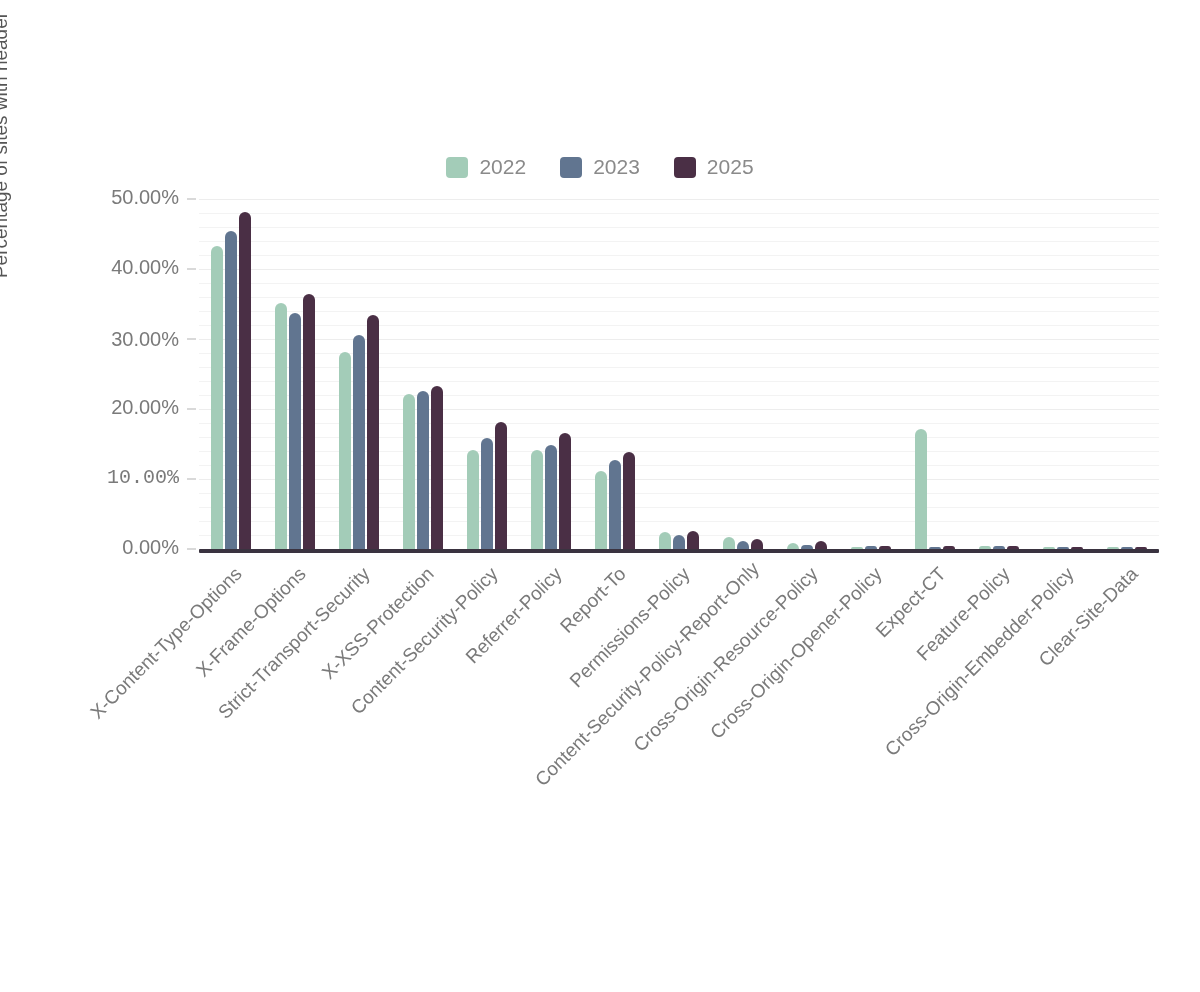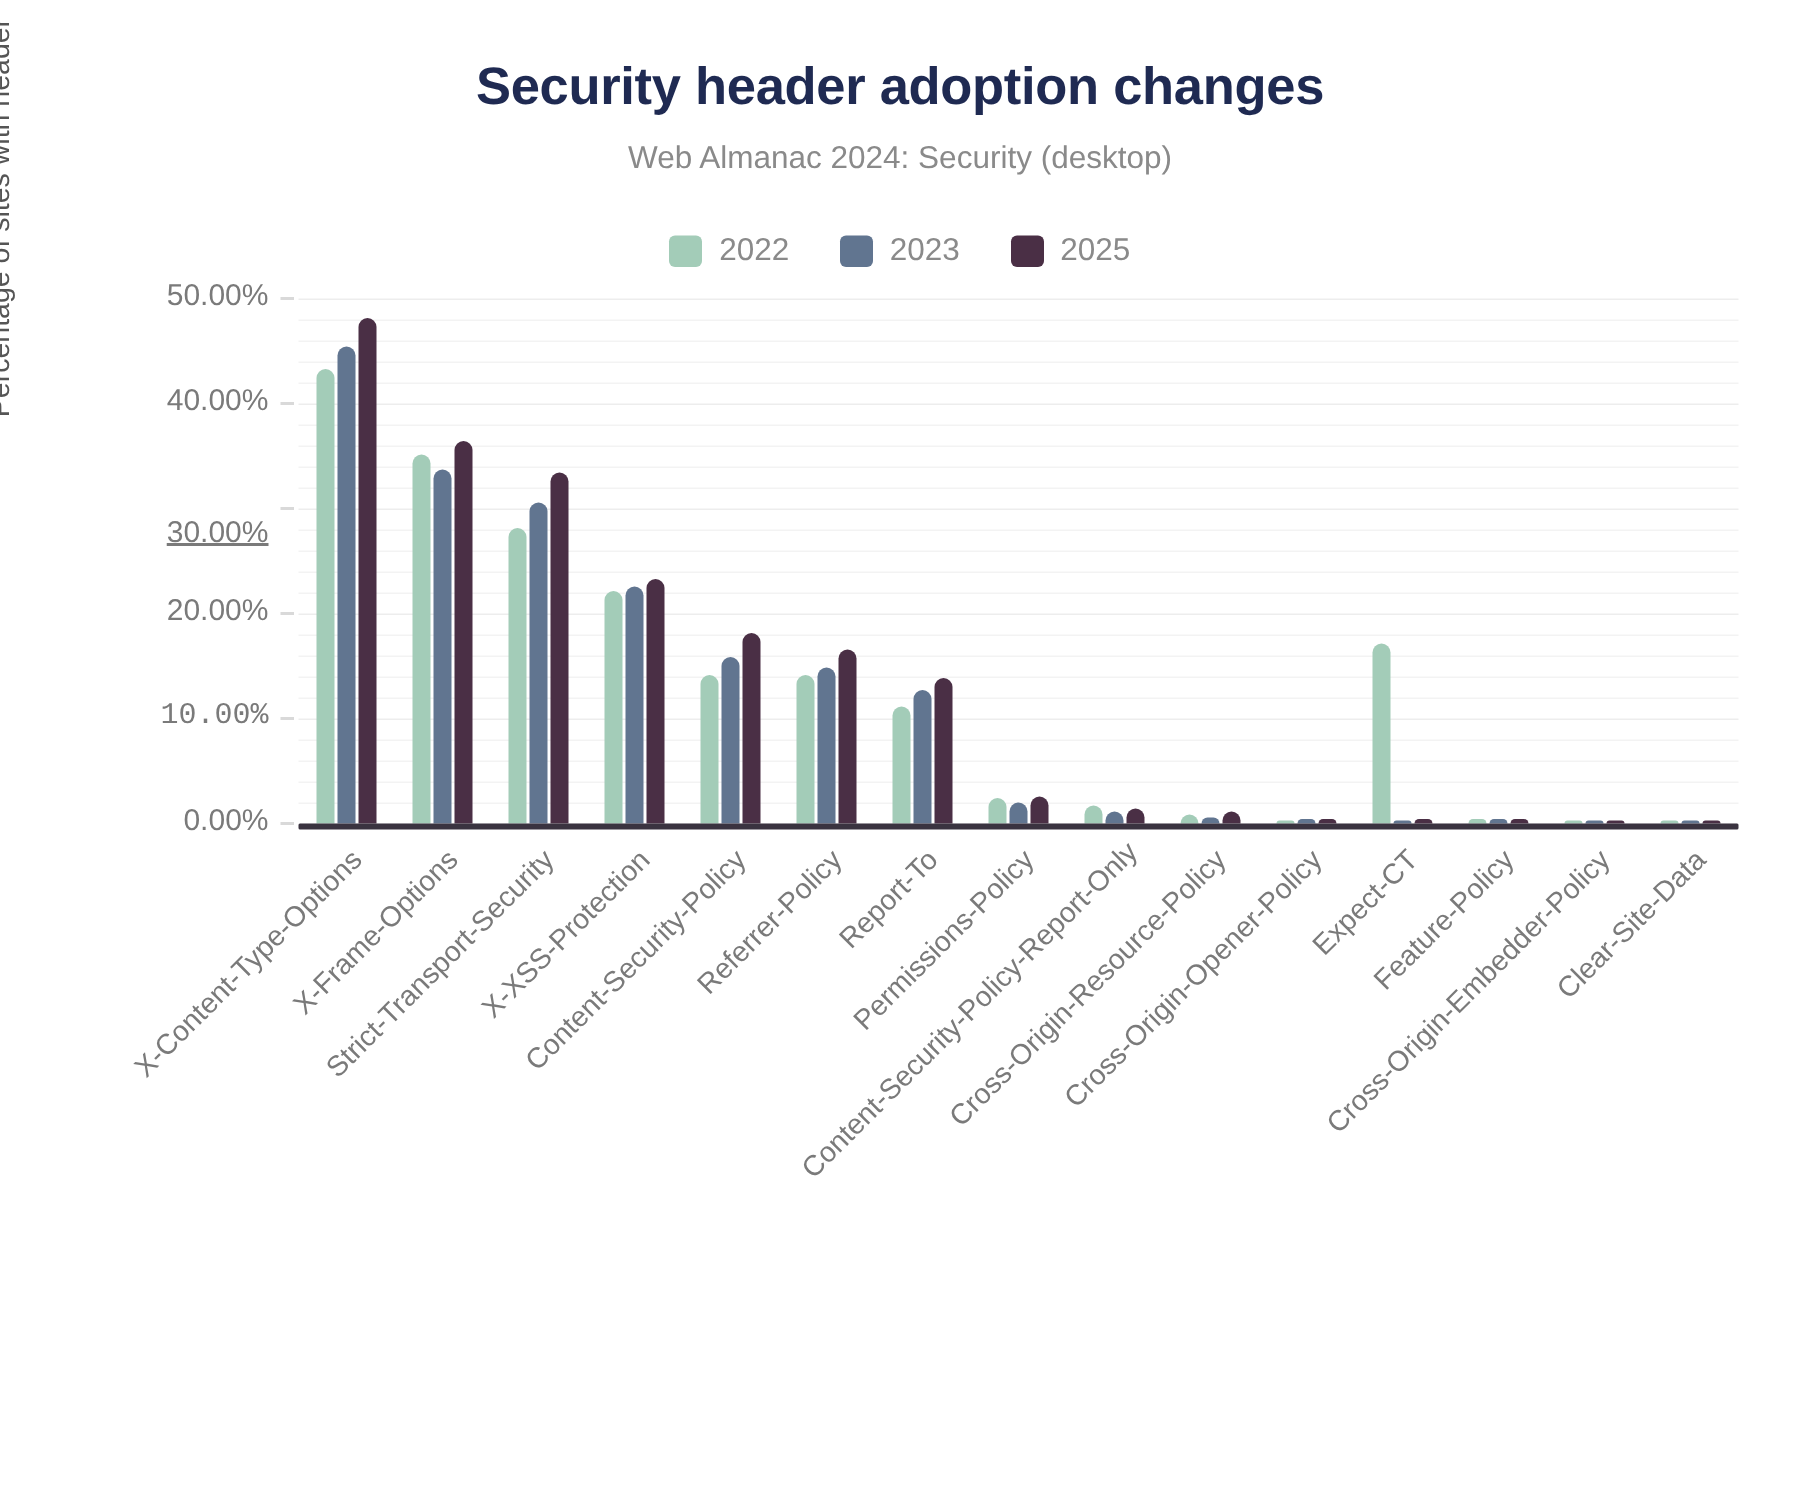--- a/index.html
+++ b/index.html
@@ -156,23 +156,21 @@
     text-align: center;
     font-size: 19px;
     color: #7a7a7a;
   }
 </style>
 </head>
 <body>
 
 <div id="chart-root">
 
-  <div class="chart-title">Security header adoption changes</div>
-
-  <div class="chart-subtitle">Web Almanac 2024: Security (desktop)</div>
+
 
   <div class="legend" id="legend">
       <div class="legend-item">
         <span class="legend-swatch" style="background: rgb(163, 204, 184);"></span>
         <span class="legend-label">2022</span>
       </div>
       <div class="legend-item">
         <span class="legend-swatch" style="background: rgb(97, 117, 144);"></span>
         <span class="legend-label">2023</span>
       </div>
@@ -291,21 +289,21 @@
     <div class="axis-baseline"></div>
   </div>
 
   <div id="yticks">
       <div class="ytick" style="left: 49px; width: 130px; top: 536px;">0.00%</div>
       <div class="ytick-mark" style="left: 187px; top: 548px;"></div>
       <div class="ytick" style="left: 49px; width: 130px; top: 466px; font-family: Liberation Mono, monospace;">10.00%</div>
       <div class="ytick-mark" style="left: 187px; top: 478px;"></div>
       <div class="ytick" style="left: 49px; width: 130px; top: 396px;">20.00%</div>
       <div class="ytick-mark" style="left: 187px; top: 408px;"></div>
-      <div class="ytick" style="left: 49px; width: 130px; top: 344px; text-decoration: underline;">30.00%</div>
+      <div class="ytick" style="left: 49px; width: 130px; top: 328px;">30.00%</div>
       <div class="ytick-mark" style="left: 187px; top: 338px;"></div>
       <div class="ytick" style="left: 49px; width: 130px; top: 256px;">40.00%</div>
       <div class="ytick-mark" style="left: 187px; top: 268px;"></div>
       <div class="ytick" style="left: 49px; width: 130px; top: 186px;">50.00%</div>
       <div class="ytick-mark" style="left: 187px; top: 198px;"></div>
     </div>
   <div id="xlabels">
       <div class="xlabel" style="left: -69px; width: 300px; top: 563px;">X-Content-Type-Options</div>
       <div class="xlabel" style="left: -5px; width: 300px; top: 563px;">X-Frame-Options</div>
       <div class="xlabel" style="left: 59px; width: 300px; top: 563px;">Strict-Transport-Security</div>

